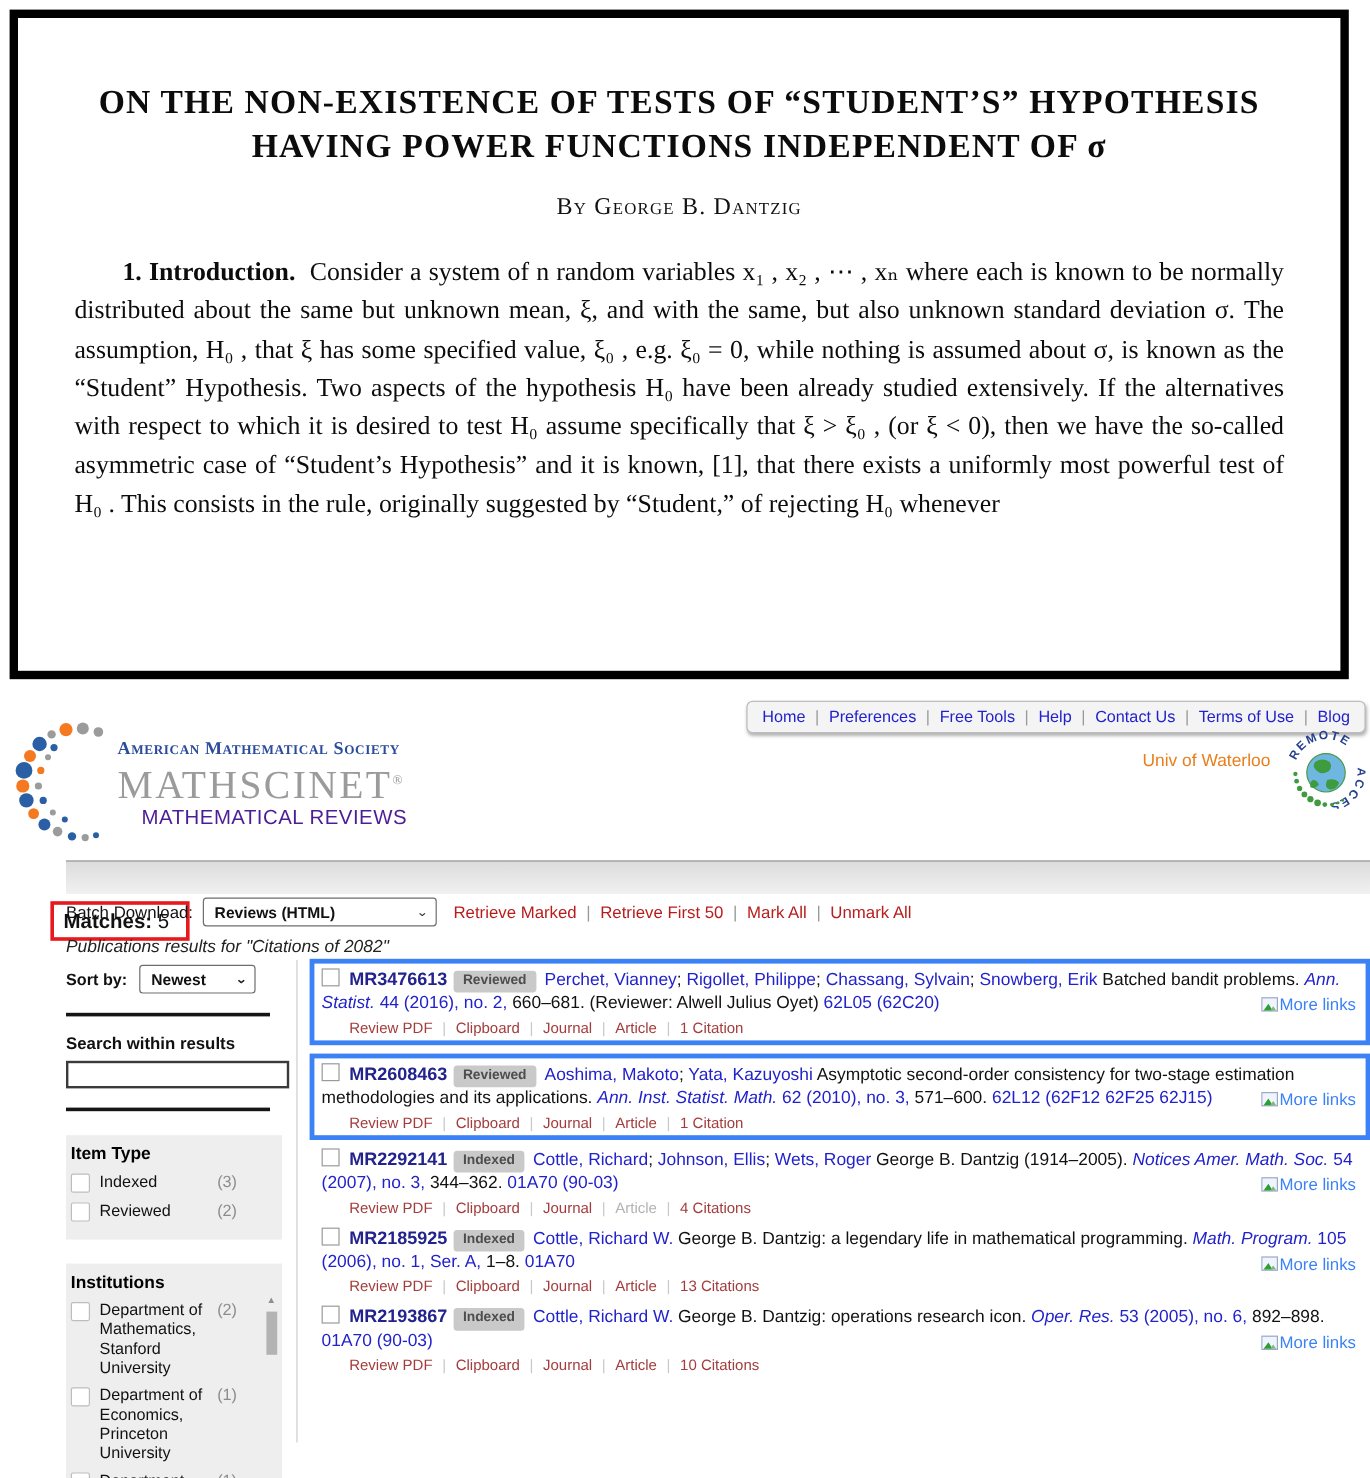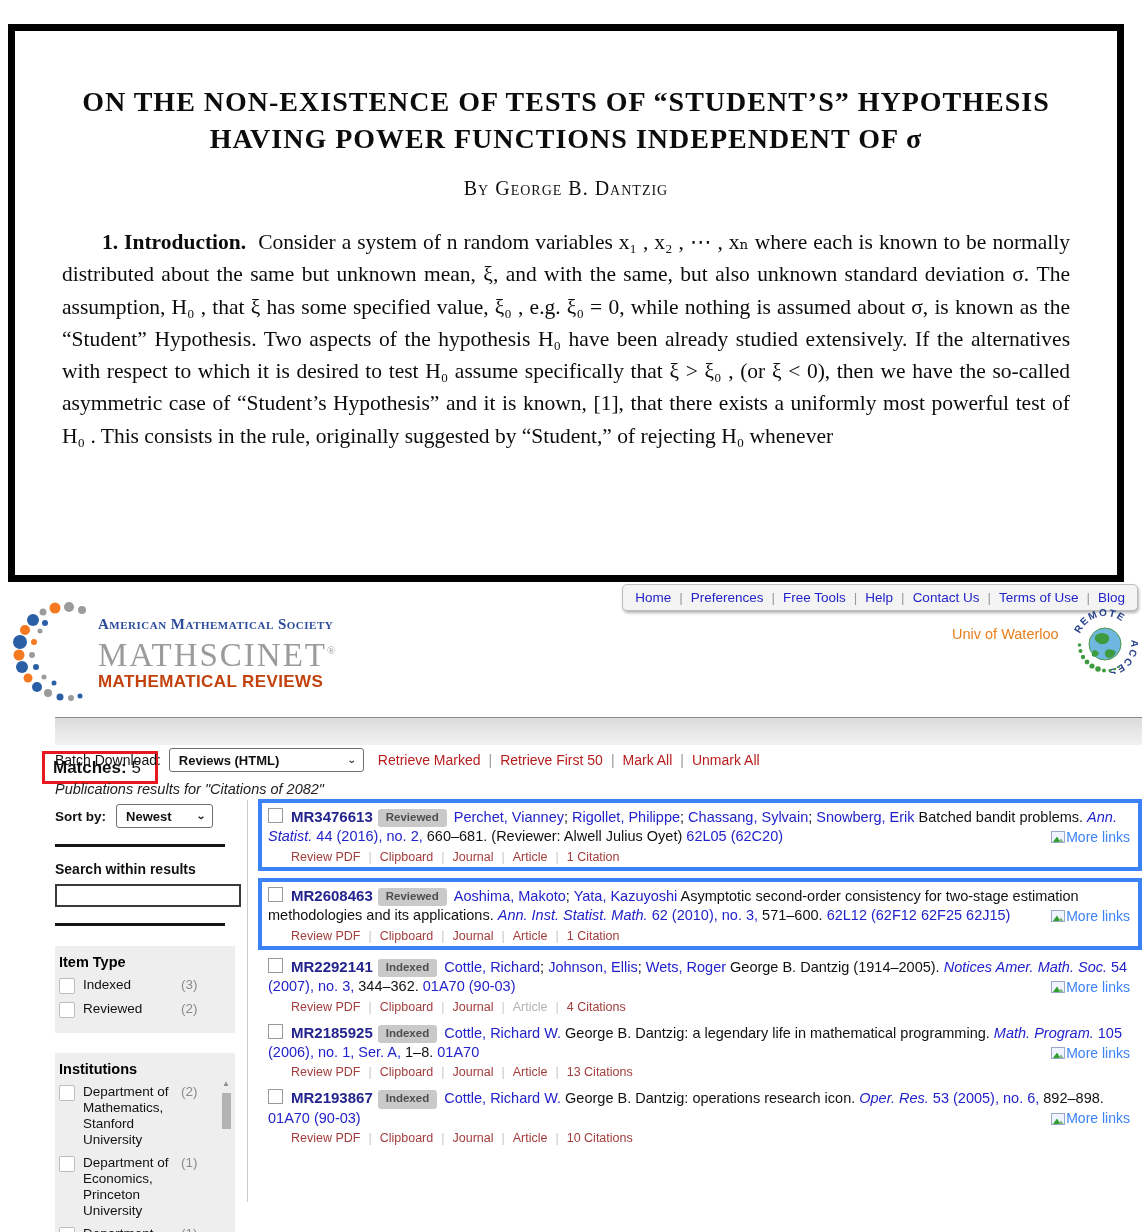--- a/index.html
+++ b/index.html
@@ -1,20 +1,20 @@
 <!DOCTYPE html>
 <html><head>
 <meta charset="utf-8">
 <style>
   html,body{margin:0;padding:0;background:#fff;}
   #page{position:relative;width:1142px;height:1232px;background:#fff;overflow:hidden;
         font-family:"Liberation Sans",sans-serif;color:#111;}
 
   
-  .paper{position:absolute;left:8px;top:24px;width:1102px;height:544px;border:7px solid #000;
+  .paper{position:absolute;left:8px;top:8px;width:1102px;height:544px;border:7px solid #000;
          background:#fff;overflow:hidden;font-family:"Liberation Serif","DejaVu Serif",serif;}
   .paper-title{margin-top:52px;text-align:center;font-weight:bold;font-size:28px;line-height:37px;
                letter-spacing:1px;color:#0c0c0c;}
   .paper-byline{margin-top:20px;text-align:center;font-size:20px;font-variant:small-caps;letter-spacing:1px;}
   .paper-para{width:1008px;margin:26px auto 0;font-size:21.5px;line-height:1.5;text-align:justify;
               text-indent:40px;color:#0c0c0c;}
   .paper-para .sect{font-weight:bold;}
 
   
   .nav-bar{position:absolute;top:584px;right:4px;background:#f4f4f4;border:1px solid #bdbdbd;
@@ -23,21 +23,21 @@
   .pipe{color:#999;margin:0 8px;}
 
   .logo{position:absolute;left:10px;top:600px;width:330px;height:112px;}
   .logo-swirl{position:absolute;left:0;top:0;}
   .logo-text{position:absolute;left:88px;top:16px;}
   .logo-society{font-family:"Liberation Serif",serif;font-variant:small-caps;font-weight:bold;
                 color:#2b4b9b;font-size:15px;letter-spacing:.5px;}
   .logo-product{font-family:"Liberation Serif",serif;color:#9b9b9b;font-size:33px;letter-spacing:2px;
                 text-transform:uppercase;line-height:34px;}
   .logo-reg{font-size:11px;vertical-align:12px;color:#9b9b9b;}
-  .logo-subtitle{color:#c2410c;font-weight:bold;font-size:17px;letter-spacing:.4px;text-transform:uppercase;}
+  .logo-subtitle{color:#4c1d95;font-weight:normal;font-size:17px;letter-spacing:.4px;text-transform:uppercase;margin-left:20px;}
   .account{position:absolute;left:952px;top:626px;color:#e87e1c;font-size:14.5px;}
   .remote-badge{position:absolute;left:1072px;top:608px;}
 
   
   .matches-bar{position:absolute;left:55px;right:0;top:717px;height:27px;
                background:linear-gradient(#dcdcdc,#f1f1f1);border-top:1px solid #8a8a8a;}
   .matches-box{position:absolute;left:42px;top:713px;height:25px;background:#fff;border:3px solid #e8181f;
                padding:1px 14px 1px 8px;font-size:17px;line-height:25px;white-space:nowrap;margin-top:38px;}
   .matches-box b{font-weight:bold;}
   .batch-row{position:absolute;left:55px;top:748px;display:flex;align-items:center;font-size:14px;white-space:nowrap;}

